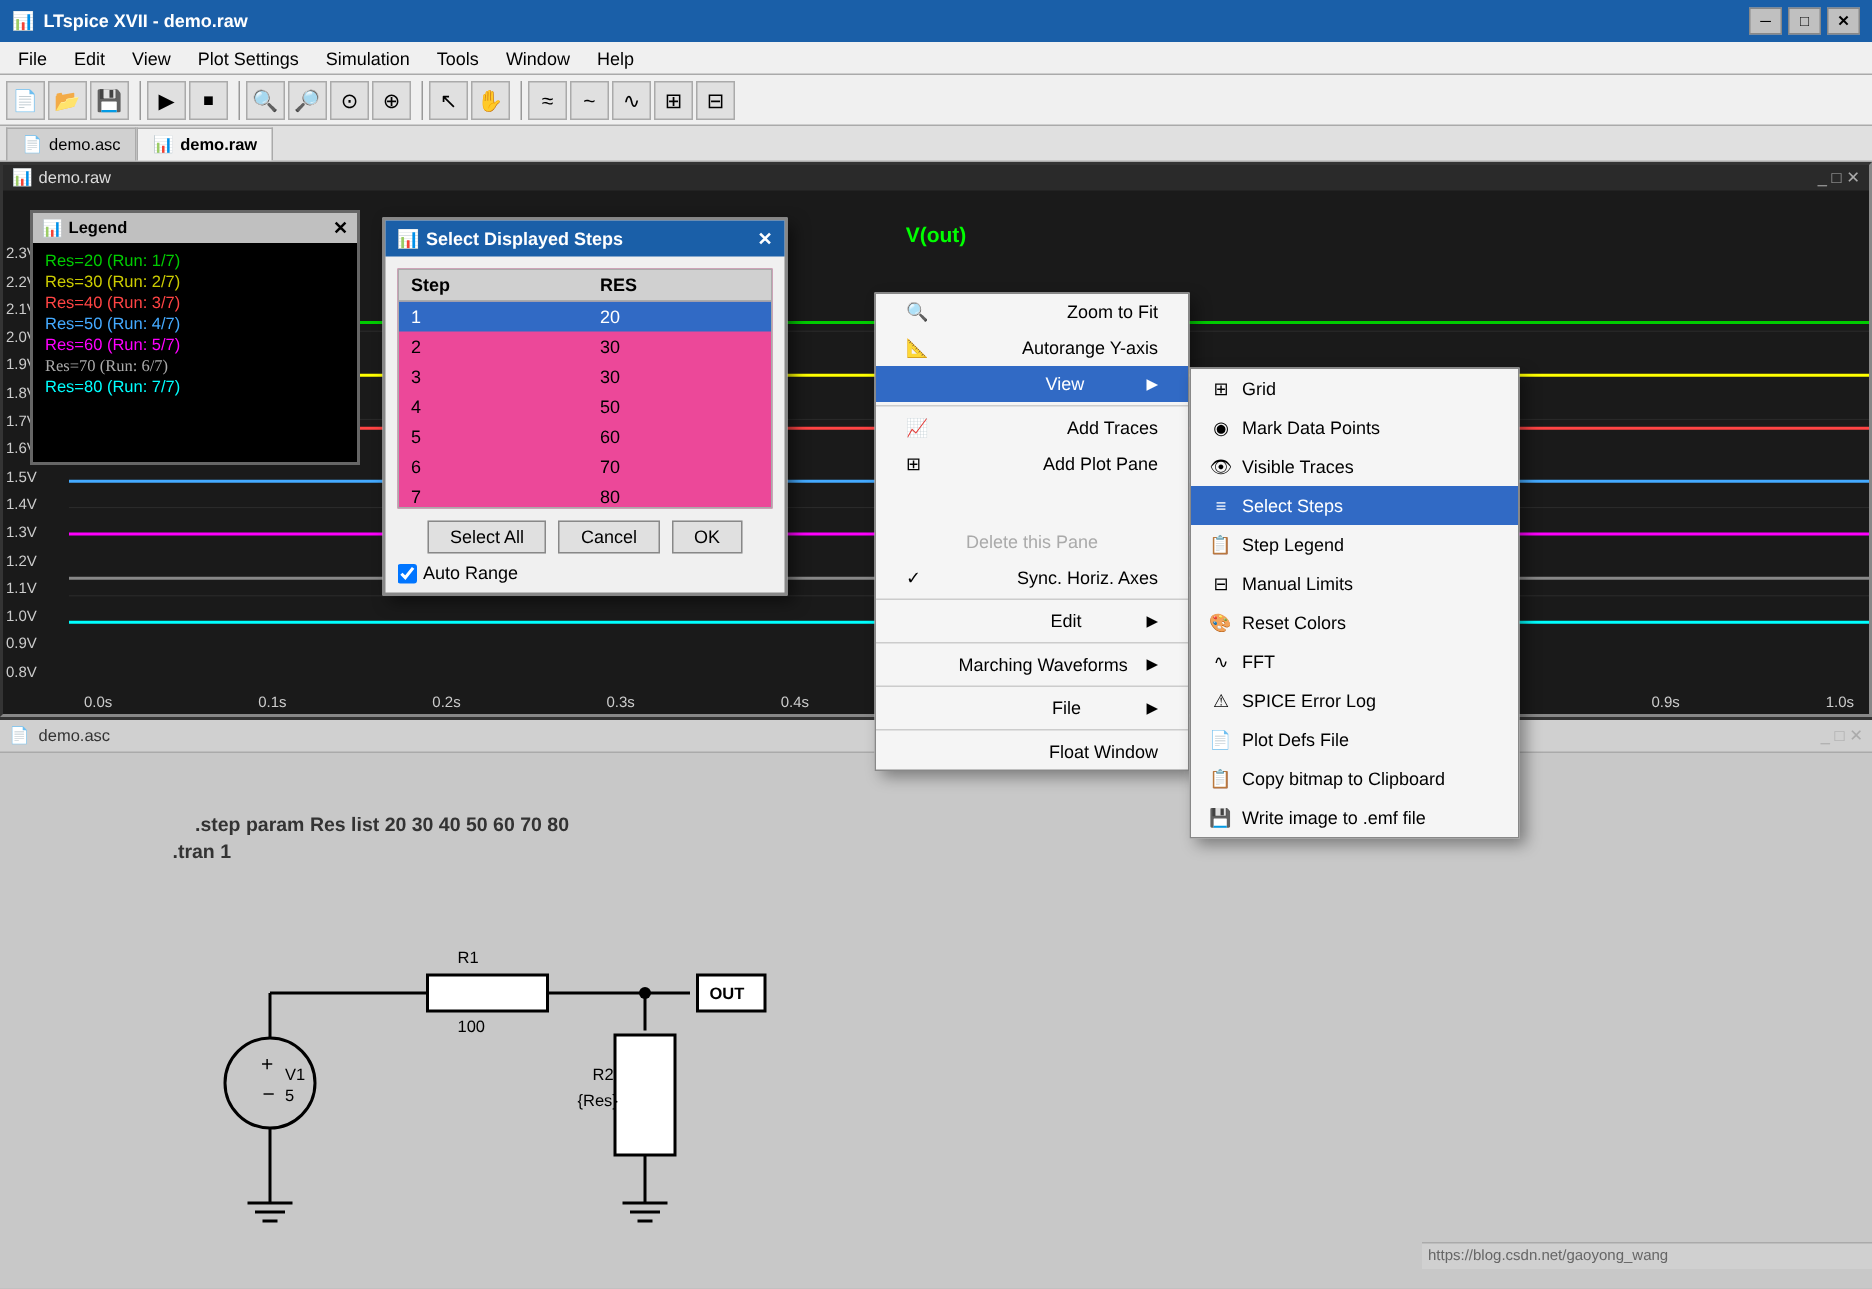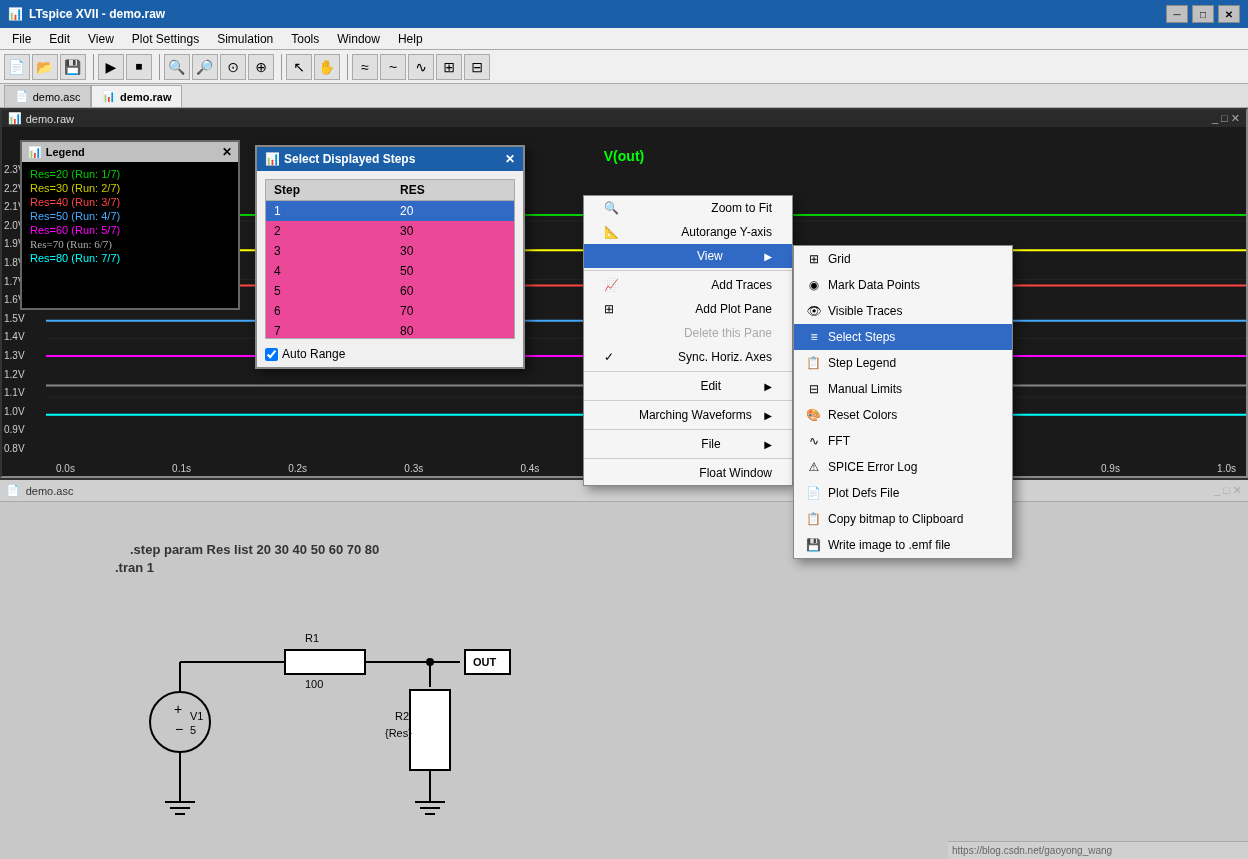--- a/index.html
+++ b/index.html
@@ -103,21 +103,21 @@
     .steps-checkbox { display: flex; align-items: center; gap: 4px; margin: 4px 8px 6px; font-size: 12px; }
 
     
     #context-menu {
       position: absolute; top: 195px; left: 583px; width: 210px;
       background: #f5f5f5; border: 1px solid #888;
       box-shadow: 4px 4px 10px rgba(0,0,0,0.4); z-index: 200; font-size: 12px;
     }
     .cm-item { padding: 5px 20px; cursor: pointer; display: flex; align-items: center; justify-content: space-between; white-space: nowrap; }
     .cm-item.highlighted { background: #316ac5; color: white; }
-    .cm-item.disabled { color: #aaa; cursor: default; }
+    .cm-item.disabled { color: #aaa; cursor: default; flex-direction: column; }
     .cm-sep { height: 1px; background: #ccc; margin: 2px 0; }
     .cm-has-sub::after { content: '▶'; float: right; font-size: 10px; }
     .cm-check { margin-right: 6px; font-size: 12px; }
 
     
     #submenu {
       position: absolute; top: 245px; left: 793px; width: 220px;
       background: #f5f5f5; border: 1px solid #888;
       box-shadow: 4px 4px 10px rgba(0,0,0,0.4); z-index: 300; font-size: 12px;
     }
@@ -135,21 +135,21 @@
     }
     #schematic-header {
       height: 22px; background: #d0d0d0; border-bottom: 1px solid #aaa;
       display: flex; align-items: center; gap: 6px; padding: 0 6px;
       color: #333; font-size: 11px;
     }
     .schematic-canvas { position: relative; width: 100%; height: calc(100% - 22px); }
 
     
     #status-bar {
-      position: absolute; bottom: 0; right: 0; width: 300px; height: 18px;
+      position: absolute; bottom: 13px; right: 0; width: 300px; height: 18px;
       background: #d0d0d0; border-top: 1px solid #aaa;
       display: flex; align-items: center; padding: 0 4px;
       font-size: 10px; color: #666; margin-left: 32px;
     }
 
   </style>
 </head>
 <body>
 
 <div id="title-bar">
@@ -328,20 +328,25 @@
             <td>6</td>
             <td>70</td>
           </tr>
         <tr>
             <td>7</td>
             <td>80</td>
           </tr>
       </tbody>
     </table>
   </div>
+  <div class="steps-buttons">
+    <button class="steps-btn">Select All</button>
+    <button class="steps-btn">Cancel</button>
+    <button class="steps-btn">OK</button>
+  </div>
   <div class="steps-checkbox">
     <input type="checkbox" checked="" style="">
     <span>Auto Range</span>
   </div>
 </div>
 
 <div id="context-menu">
   <div class="cm-item">
     <span>🔍</span>&nbsp;<span>Zoom to Fit</span>
   </div>

